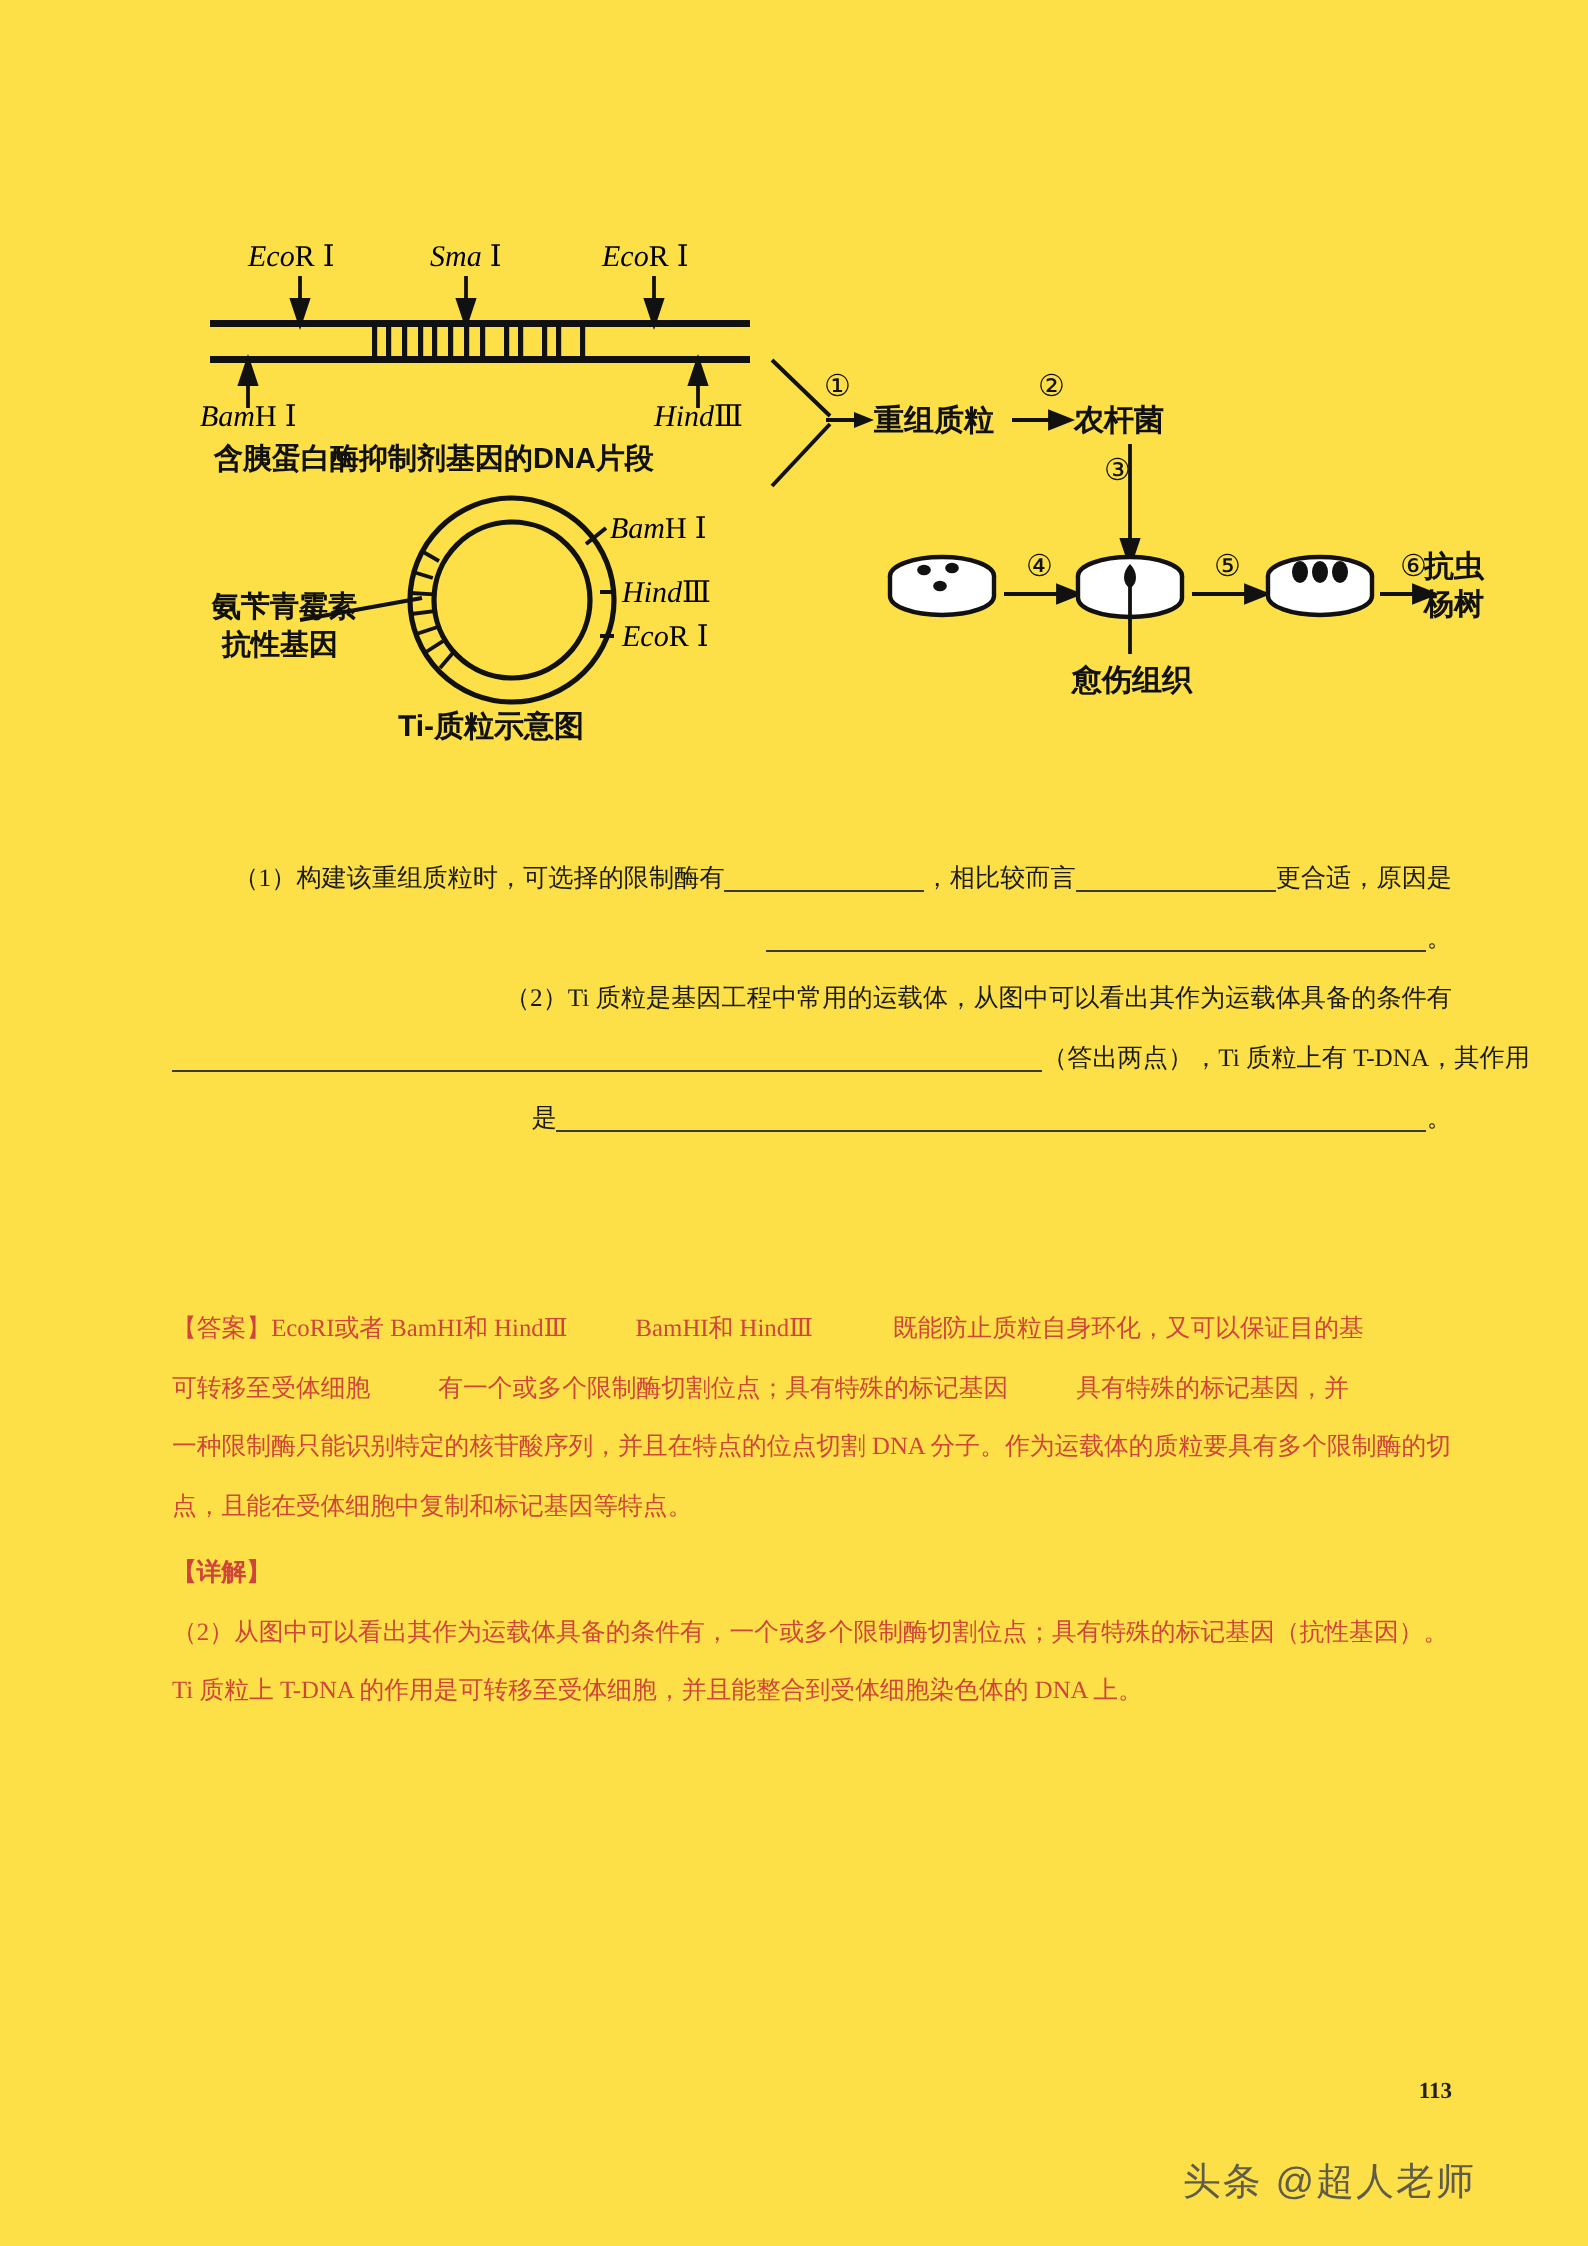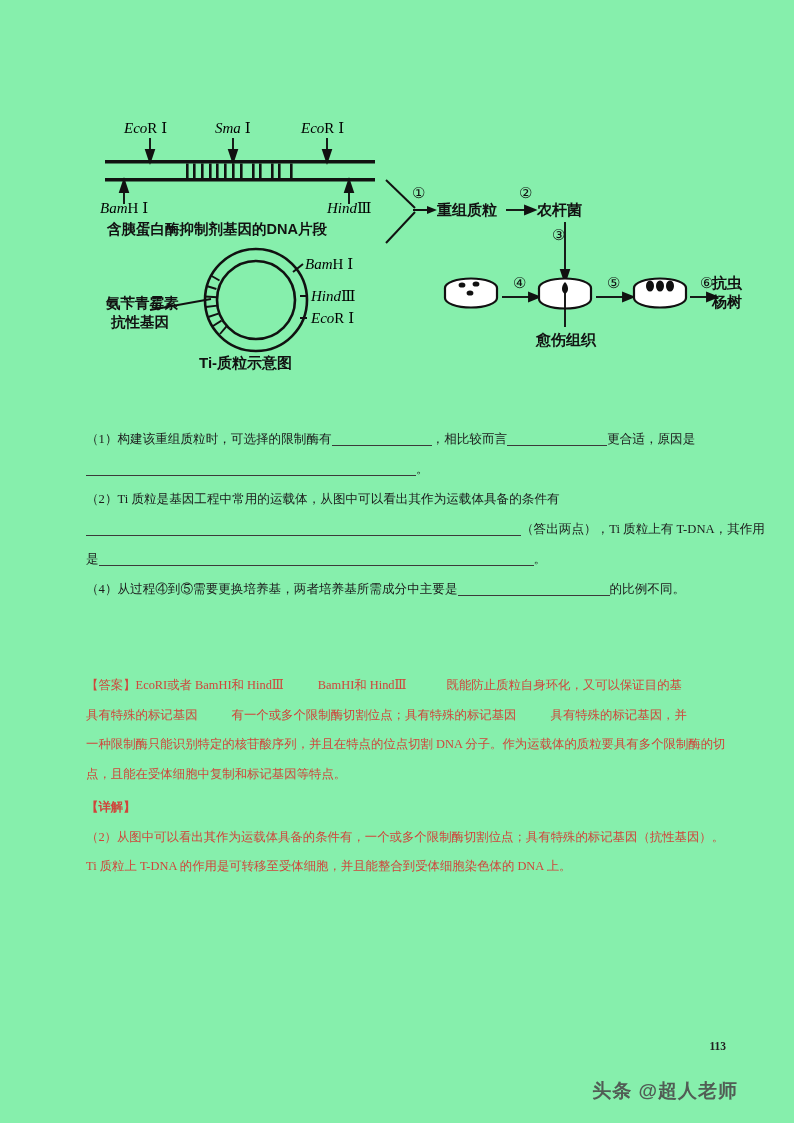--- a/index.html
+++ b/index.html
@@ -13,21 +13,21 @@
     position: relative;
     font-family: "Liberation Serif", "DejaVu Serif", serif;
     color: #1a1a1a;
     overflow: hidden;
   }
 
   
   .page {
     position: absolute;
     inset: 0;
-    background: #86efac;
+    background: #fde047;
   }
 
   
   .figure {
     position: absolute;
     left: 0;
     top: 0;
     width: 794px;
     height: 400px;
   }
@@ -37,21 +37,21 @@
   .questions {
     position: absolute;
     left: 86px;
     top: 424px;
     width: 640px;
     font-size: 12.6px;
     line-height: 30px;
     color: #1b1b1b;
     font-family: "Liberation Serif", "DejaVu Serif", serif;
   }
-  .q-line { white-space: nowrap; }
+  .q-line { white-space: nowrap; text-align: right; }
   .blank {
     display: inline-block;
     border-bottom: 1px solid #3a3a3a;
     height: 14px;
     vertical-align: -3px;
   }
   .b-100 { width: 100px; }
   .b-330 { width: 330px; }
   .b-430 { width: 435px; }
   .b-200 { width: 203px; }
@@ -60,21 +60,20 @@
   
   .answers {
     position: absolute;
     left: 86px;
     top: 650px;
     width: 645px;
     font-size: 12.4px;
     line-height: 29.5px;
     color: #d0453b;
     font-family: "Liberation Serif", "DejaVu Serif", serif;
-    margin-top: 21px;
   }
   .ans-row { white-space: nowrap; }
   .gap-m { display: inline-block; width: 34px; }
   .gap-l { display: inline-block; width: 40px; }
   .sec-head {
     font-weight: bold;
     margin-top: 4px;
   }
   .para { margin: 0; }
 
@@ -86,21 +85,21 @@
     font-size: 11.5px;
     font-weight: bold;
     color: #222;
     font-family: "Liberation Serif", "DejaVu Serif", serif;
   }
   .watermark {
     position: absolute;
     right: 56px;
     top: 1078px;
     font-size: 19px;
-    font-weight: bold;
+    font-weight: normal;
     color: #4a4a4a;
     letter-spacing: 1px;
     font-family: "Liberation Sans", "DejaVu Sans", sans-serif;
     opacity: .88;
   }
 
   
   text {
     font-family: "Liberation Serif", "DejaVu Serif", serif;
   }
@@ -292,33 +291,30 @@
       <span>（2）Ti 质粒是基因工程中常用的运载体，从图中可以看出其作为运载体具备的条件有</span>
     </div>
     <div class="q-line">
       <span class="blank b-430"></span><span>（答出两点），Ti 质粒上有 T-DNA，其作用</span>
     </div>
     <div class="q-line">
       <span>是</span><span class="blank b-430"></span><span>。</span>
     </div>
 
 
-    <div class="q-line">
-      <span>（4）从过程④到⑤需要更换培养基，两者培养基所需成分中主要是</span><span class="blank b-150"></span><span>的比例不同。</span>
-    </div>
   </div>
 
   <div class="answers">
 
     <div class="ans-row">
       <span>【答案】EcoRI或者 BamHI和 HindⅢ</span><span class="gap-m"></span><span>BamHI和 HindⅢ</span><span class="gap-l"></span><span>既能防止质粒自身环化，又可以保证目的基</span>
     </div>
 
     <div class="ans-row">
-      <span>具有特殊的标记基因</span><span class="gap-m"></span><span>有一个或多个限制酶切割位点；具有特殊的标记基因</span><span class="gap-m"></span><span>具有特殊的标记基因，并</span>
+      <span>可转移至受体细胞</span><span class="gap-m"></span><span>有一个或多个限制酶切割位点；具有特殊的标记基因</span><span class="gap-m"></span><span>具有特殊的标记基因，并</span>
     </div>
 
 
     <div class="para">一种限制酶只能识别特定的核苷酸序列，并且在特点的位点切割 DNA 分子。作为运载体的质粒要具有多个限制酶的切点，且能在受体细胞中复制和标记基因等特点。</div>
 
     <div class="sec-head">【详解】</div>
     <div class="para">（2）从图中可以看出其作为运载体具备的条件有，一个或多个限制酶切割位点；具有特殊的标记基因（抗性基因）。Ti 质粒上 T-DNA 的作用是可转移至受体细胞，并且能整合到受体细胞染色体的 DNA 上。</div>
   </div>
 
   <div class="page-number">113</div>

